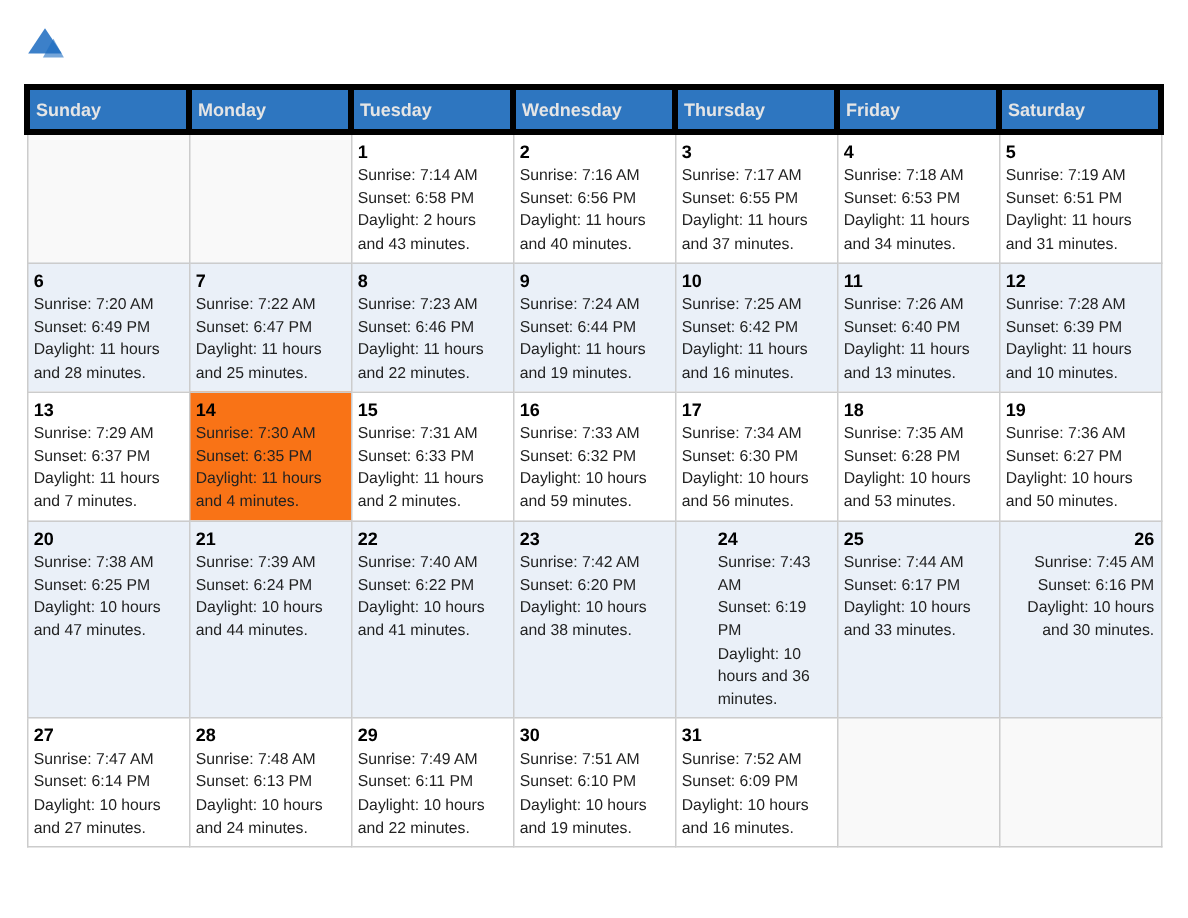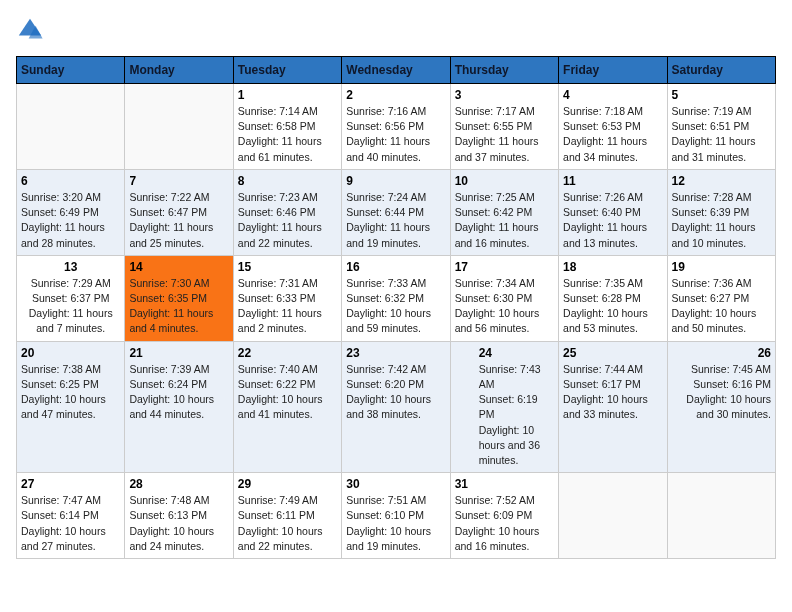--- a/index.html
+++ b/index.html
@@ -43,26 +43,26 @@
       color: #444;
       font-weight: 400;
     }
     .calendar {
       width: 100%;
       border-collapse: collapse;
       font-size: 11px;
     }
     .calendar th {
       background-color: #2e76c0;
-      color: #0f172a;
+      color: #e5e5e5;
       padding: 6px 4px;
       text-align: left;
       font-size: 12px;
       font-weight: bold;
-      border: 1px solid #000000;
+      border: 4px solid #000000;
     }
     .calendar td {
       border: 1px solid #ccc;
       vertical-align: top;
       padding: 4px;
       width: 108px;
       min-height: 80px;
       background: #fff;
     }
     .calendar tr:nth-child(even) td {
@@ -120,21 +120,21 @@
         <th>Friday</th>
         <th>Saturday</th>
       </tr>
   </thead>
   <tbody id="calendar-body">
   <tr>
         <td class="empty-cell" style="background: rgb(249, 249, 249);"></td>
         <td class="empty-cell" style="background: rgb(249, 249, 249);"></td>
         <td style="background: rgb(255, 255, 255);">
           <span class="day-number">1</span>
-          <div class="day-detail"><span>Sunrise: 7:14 AM</span><br><span>Sunset: 6:58 PM</span><br><span>Daylight: 11 hours and 61 minutes.</span></div>
+          <div class="day-detail"><span>Sunrise: 7:14 AM</span><br><span>Sunset: 6:58 PM</span><br><span>Daylight: 2 hours and 43 minutes.</span></div>
         </td>
         <td style="background: rgb(255, 255, 255);">
           <span class="day-number">2</span>
           <div class="day-detail"><span>Sunrise: 7:16 AM</span><br><span>Sunset: 6:56 PM</span><br><span>Daylight: 11 hours and 40 minutes.</span></div>
         </td>
         <td style="background: rgb(255, 255, 255);">
           <span class="day-number">3</span>
           <div class="day-detail"><span>Sunrise: 7:17 AM</span><br><span>Sunset: 6:55 PM</span><br><span>Daylight: 11 hours and 37 minutes.</span></div>
         </td>
         <td style="background: rgb(255, 255, 255);">
@@ -142,21 +142,21 @@
           <div class="day-detail"><span>Sunrise: 7:18 AM</span><br><span>Sunset: 6:53 PM</span><br><span>Daylight: 11 hours and 34 minutes.</span></div>
         </td>
         <td style="background: rgb(255, 255, 255);">
           <span class="day-number">5</span>
           <div class="day-detail"><span>Sunrise: 7:19 AM</span><br><span>Sunset: 6:51 PM</span><br><span>Daylight: 11 hours and 31 minutes.</span></div>
         </td>
       </tr>
       <tr>
         <td style="background: rgb(234, 240, 248);">
           <span class="day-number">6</span>
-          <div class="day-detail"><span>Sunrise: 3:20 AM</span><br><span>Sunset: 6:49 PM</span><br><span>Daylight: 11 hours and 28 minutes.</span></div>
+          <div class="day-detail"><span>Sunrise: 7:20 AM</span><br><span>Sunset: 6:49 PM</span><br><span>Daylight: 11 hours and 28 minutes.</span></div>
         </td>
         <td style="background: rgb(234, 240, 248);">
           <span class="day-number">7</span>
           <div class="day-detail"><span>Sunrise: 7:22 AM</span><br><span>Sunset: 6:47 PM</span><br><span>Daylight: 11 hours and 25 minutes.</span></div>
         </td>
         <td style="background: rgb(234, 240, 248);">
           <span class="day-number">8</span>
           <div class="day-detail"><span>Sunrise: 7:23 AM</span><br><span>Sunset: 6:46 PM</span><br><span>Daylight: 11 hours and 22 minutes.</span></div>
         </td>
         <td style="background: rgb(234, 240, 248);">
@@ -170,21 +170,21 @@
         <td style="background: rgb(234, 240, 248);">
           <span class="day-number">11</span>
           <div class="day-detail"><span>Sunrise: 7:26 AM</span><br><span>Sunset: 6:40 PM</span><br><span>Daylight: 11 hours and 13 minutes.</span></div>
         </td>
         <td style="background: rgb(234, 240, 248);">
           <span class="day-number">12</span>
           <div class="day-detail"><span>Sunrise: 7:28 AM</span><br><span>Sunset: 6:39 PM</span><br><span>Daylight: 11 hours and 10 minutes.</span></div>
         </td>
       </tr>
       <tr>
-        <td style="background: rgb(255, 255, 255); text-align: center;">
+        <td style="background: rgb(255, 255, 255);">
           <span class="day-number">13</span>
           <div class="day-detail"><span>Sunrise: 7:29 AM</span><br><span>Sunset: 6:37 PM</span><br><span>Daylight: 11 hours and 7 minutes.</span></div>
         </td>
         <td style="background: #f97316; margin-top: 48px;">
           <span class="day-number">14</span>
           <div class="day-detail"><span>Sunrise: 7:30 AM</span><br><span>Sunset: 6:35 PM</span><br><span>Daylight: 11 hours and 4 minutes.</span></div>
         </td>
         <td style="background: rgb(255, 255, 255);">
           <span class="day-number">15</span>
           <div class="day-detail"><span>Sunrise: 7:31 AM</span><br><span>Sunset: 6:33 PM</span><br><span>Daylight: 11 hours and 2 minutes.</span></div>

